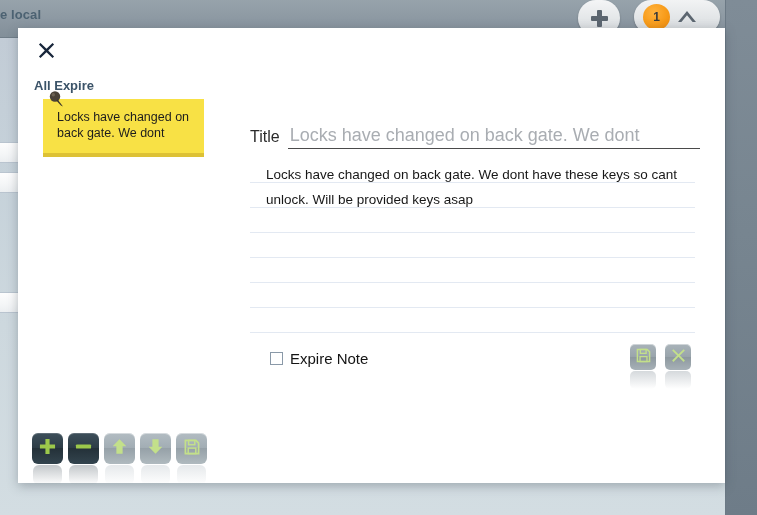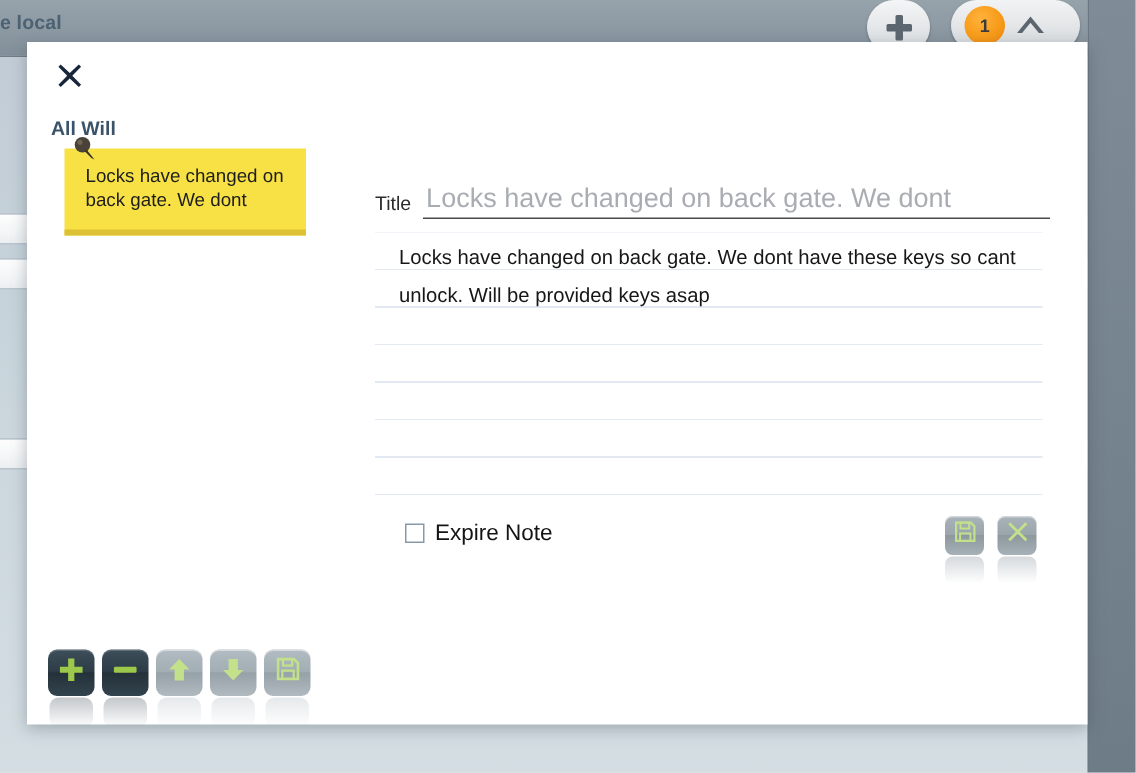--- a/index.html
+++ b/index.html
@@ -119,21 +119,21 @@
   }
   #note-pin-icon {
     position: absolute; left: 4px; top: -9px; width: 18px; height: 18px;
   }
 
   
   #note-editor { position: absolute; left: 232px; top: 68px; width: 450px; }
 
   #title-row { display: flex; align-items: flex-end; gap: 8px; }
   #title-label {
-    font-size: 13px; color: #2b2b2b; padding-bottom: 3px; white-space: nowrap; margin-top: 32px;
+    font-size: 16px; color: #2b2b2b; padding-bottom: 3px; white-space: nowrap; margin-top: 32px;
   }
   #title-input {
     flex: 1; border: none; outline: none;
     border-bottom: 1px solid #4a4a4a;
     font-family: "Liberation Sans", sans-serif;
     font-size: 18px; color: #a9adb2;
     padding: 0 0 2px 2px; background: transparent;
   }
 
   #note-body {
@@ -252,21 +252,21 @@
 
 <div id="note-modal">
 
   <div id="close-button">
     <svg viewBox="0 0 18 18" width="17" height="17" aria-hidden="true">
       <path d="M2.6 1 L9 7.1 L15.4 1 L17 2.6 L10.8 9 L17 15.4 L15.4 17 L9 10.9 L2.6 17 L1 15.4 L7.2 9 L1 2.6 Z" fill="#18263b"></path>
     </svg>
   </div>
 
   <div id="areas-column">
-    <div id="areas-heading">All Will</div>
+    <div id="areas-heading">All Expire</div>
 
     <div id="note-card-wrap">
       <div id="sticky-note">
         <span id="note-pin-icon">
           <svg viewBox="0 0 18 18" width="18" height="18" aria-hidden="true">
             <circle cx="8" cy="6.5" r="5.2" fill="#4a4237"></circle>
             <circle cx="6.3" cy="4.8" r="1.7" fill="#6e6354"></circle>
             <path d="M10.6 9.6 L16 16.4 L13.9 15.4 L9.3 10.6 Z" fill="#3a342b"></path>
           </svg>
         </span>

